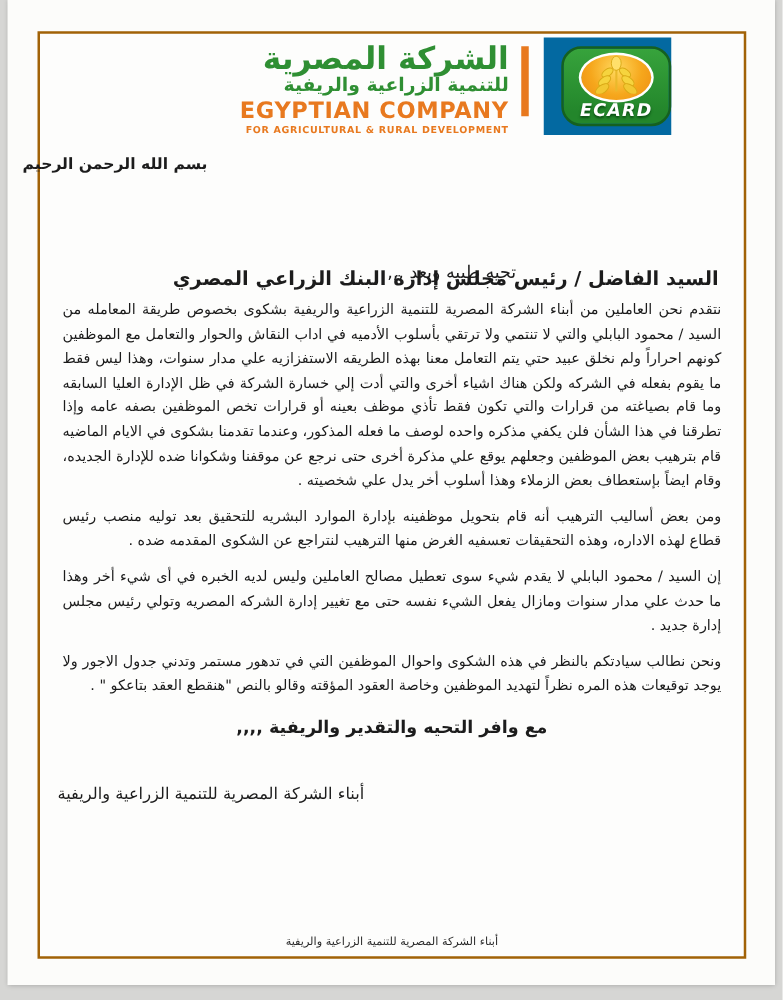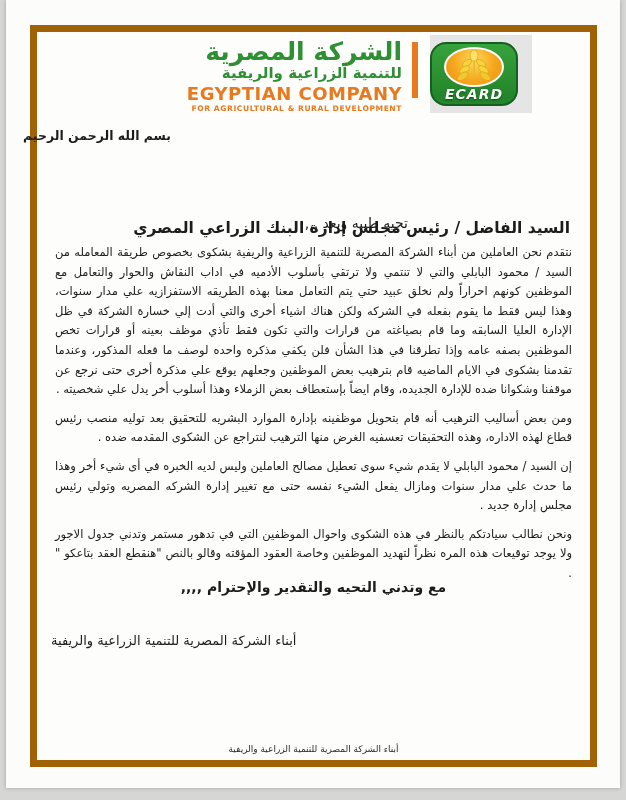--- a/index.html
+++ b/index.html
@@ -3,26 +3,26 @@
 <meta charset="utf-8">
 <style>
   * { margin:0; padding:0; box-sizing:border-box; }
   html,body { width:626px; height:800px; overflow:hidden; }
   body { background:#d6d6d4; font-family:"DejaVu Sans", sans-serif; color:#1c1c1c; position:relative; }
 
   .scan { position:absolute; left:6px; top:0; width:614px; height:788px; background:#fcfcfa;
           box-shadow:0 0 4px rgba(0,0,0,.25); }
 
   .frame { position:absolute; left:24px; top:25px; width:567px; height:742px;
-           border:7px solid #a16207; background:#fdfdfc; }
+           border:2px solid #a16207; background:#fdfdfc; }
 
   
   .header { position:absolute; top:0; left:0; right:0; height:92px; }
   .logo-panel { position:absolute; top:3px; right:58px; width:102px; height:78px;
-                background:#e5e5e5; display:flex; align-items:center; justify-content:flex-start; }
+                background:#0369a1; display:flex; align-items:center; justify-content:flex-end; }
   .logo-badge { position:relative; width:88px; height:64px; border-radius:16px;
                 background:linear-gradient(180deg,#37a33c 0%,#23862b 85%);
                 border:2px solid #156020; }
   .logo-oval { position:absolute; top:3px; left:50%; transform:translateX(-50%);
                width:60px; height:40px; border-radius:50%;
                background:radial-gradient(circle at 50% 32%, #ffd95e 0%, #f6a71c 55%, #ee8d12 100%);
                border:2px solid #ffffff; display:flex; align-items:center; justify-content:center; }
   .logo-word { position:absolute; bottom:2px; left:0; width:100%; text-align:center;
                color:#ffffff; font-weight:bold; font-style:italic; font-size:14px;
                letter-spacing:1px; text-shadow:0 1px 2px #0a4a12; }
@@ -94,20 +94,20 @@
 
     <div class="greeting">تحيه طيبه وبعد ,,,</div>
 
     <div class="body-text">
       <p>نتقدم نحن العاملين من أبناء الشركة المصرية للتنمية الزراعية والريفية بشكوى بخصوص طريقة المعامله من السيد / محمود البابلي والتي لا تنتمي ولا ترتقي بأسلوب الأدميه في اداب النقاش والحوار والتعامل مع الموظفين كونهم احراراً ولم نخلق عبيد حتي يتم التعامل معنا بهذه الطريقه الاستفزازيه علي مدار سنوات، وهذا ليس فقط ما يقوم بفعله في الشركه ولكن هناك اشياء أخرى والتي أدت إلي خسارة الشركة في ظل الإدارة العليا السابقه وما قام بصياغته من قرارات والتي تكون فقط تأذي موظف بعينه أو قرارات تخص الموظفين بصفه عامه وإذا تطرقنا في هذا الشأن فلن يكفي مذكره واحده لوصف ما فعله المذكور، وعندما تقدمنا بشكوى في الايام الماضيه قام بترهيب بعض الموظفين وجعلهم يوقع علي مذكرة أخرى حتى نرجع عن موقفنا وشكوانا ضده للإدارة الجديده، وقام ايضاً بإستعطاف بعض الزملاء وهذا أسلوب أخر يدل علي شخصيته .</p>
       <p>ومن بعض أساليب الترهيب أنه قام بتحويل موظفينه بإدارة الموارد البشريه للتحقيق بعد توليه منصب رئيس قطاع لهذه الاداره، وهذه التحقيقات تعسفيه الغرض منها الترهيب لنتراجع عن الشكوى المقدمه ضده .</p>
       <p>إن السيد / محمود البابلي لا يقدم شيء سوى تعطيل مصالح العاملين وليس لديه الخبره في أى شيء أخر وهذا ما حدث علي مدار سنوات ومازال يفعل الشيء نفسه حتى مع تغيير إدارة الشركه المصريه وتولي رئيس مجلس إدارة جديد .</p>
       <p>ونحن نطالب سيادتكم بالنظر في هذه الشكوى واحوال الموظفين التي في تدهور مستمر وتدني جدول الاجور ولا يوجد توقيعات هذه المره نظراً لتهديد الموظفين وخاصة العقود المؤقته وقالو بالنص "هنقطع العقد بتاعكو " .</p>
     </div>
 
-    <div class="closing">مع وتدني التحيه والتقدير والإحترام ,,,,</div>
+    <div class="closing">مع وافر التحيه والتقدير والريفية ,,,,</div>
 
     <div class="signature">أبناء الشركة المصرية للتنمية الزراعية والريفية</div>
 
     <div class="page-footer">أبناء الشركة المصرية للتنمية الزراعية والريفية</div>
 
   </div>
 </div>
 
 </body></html>

